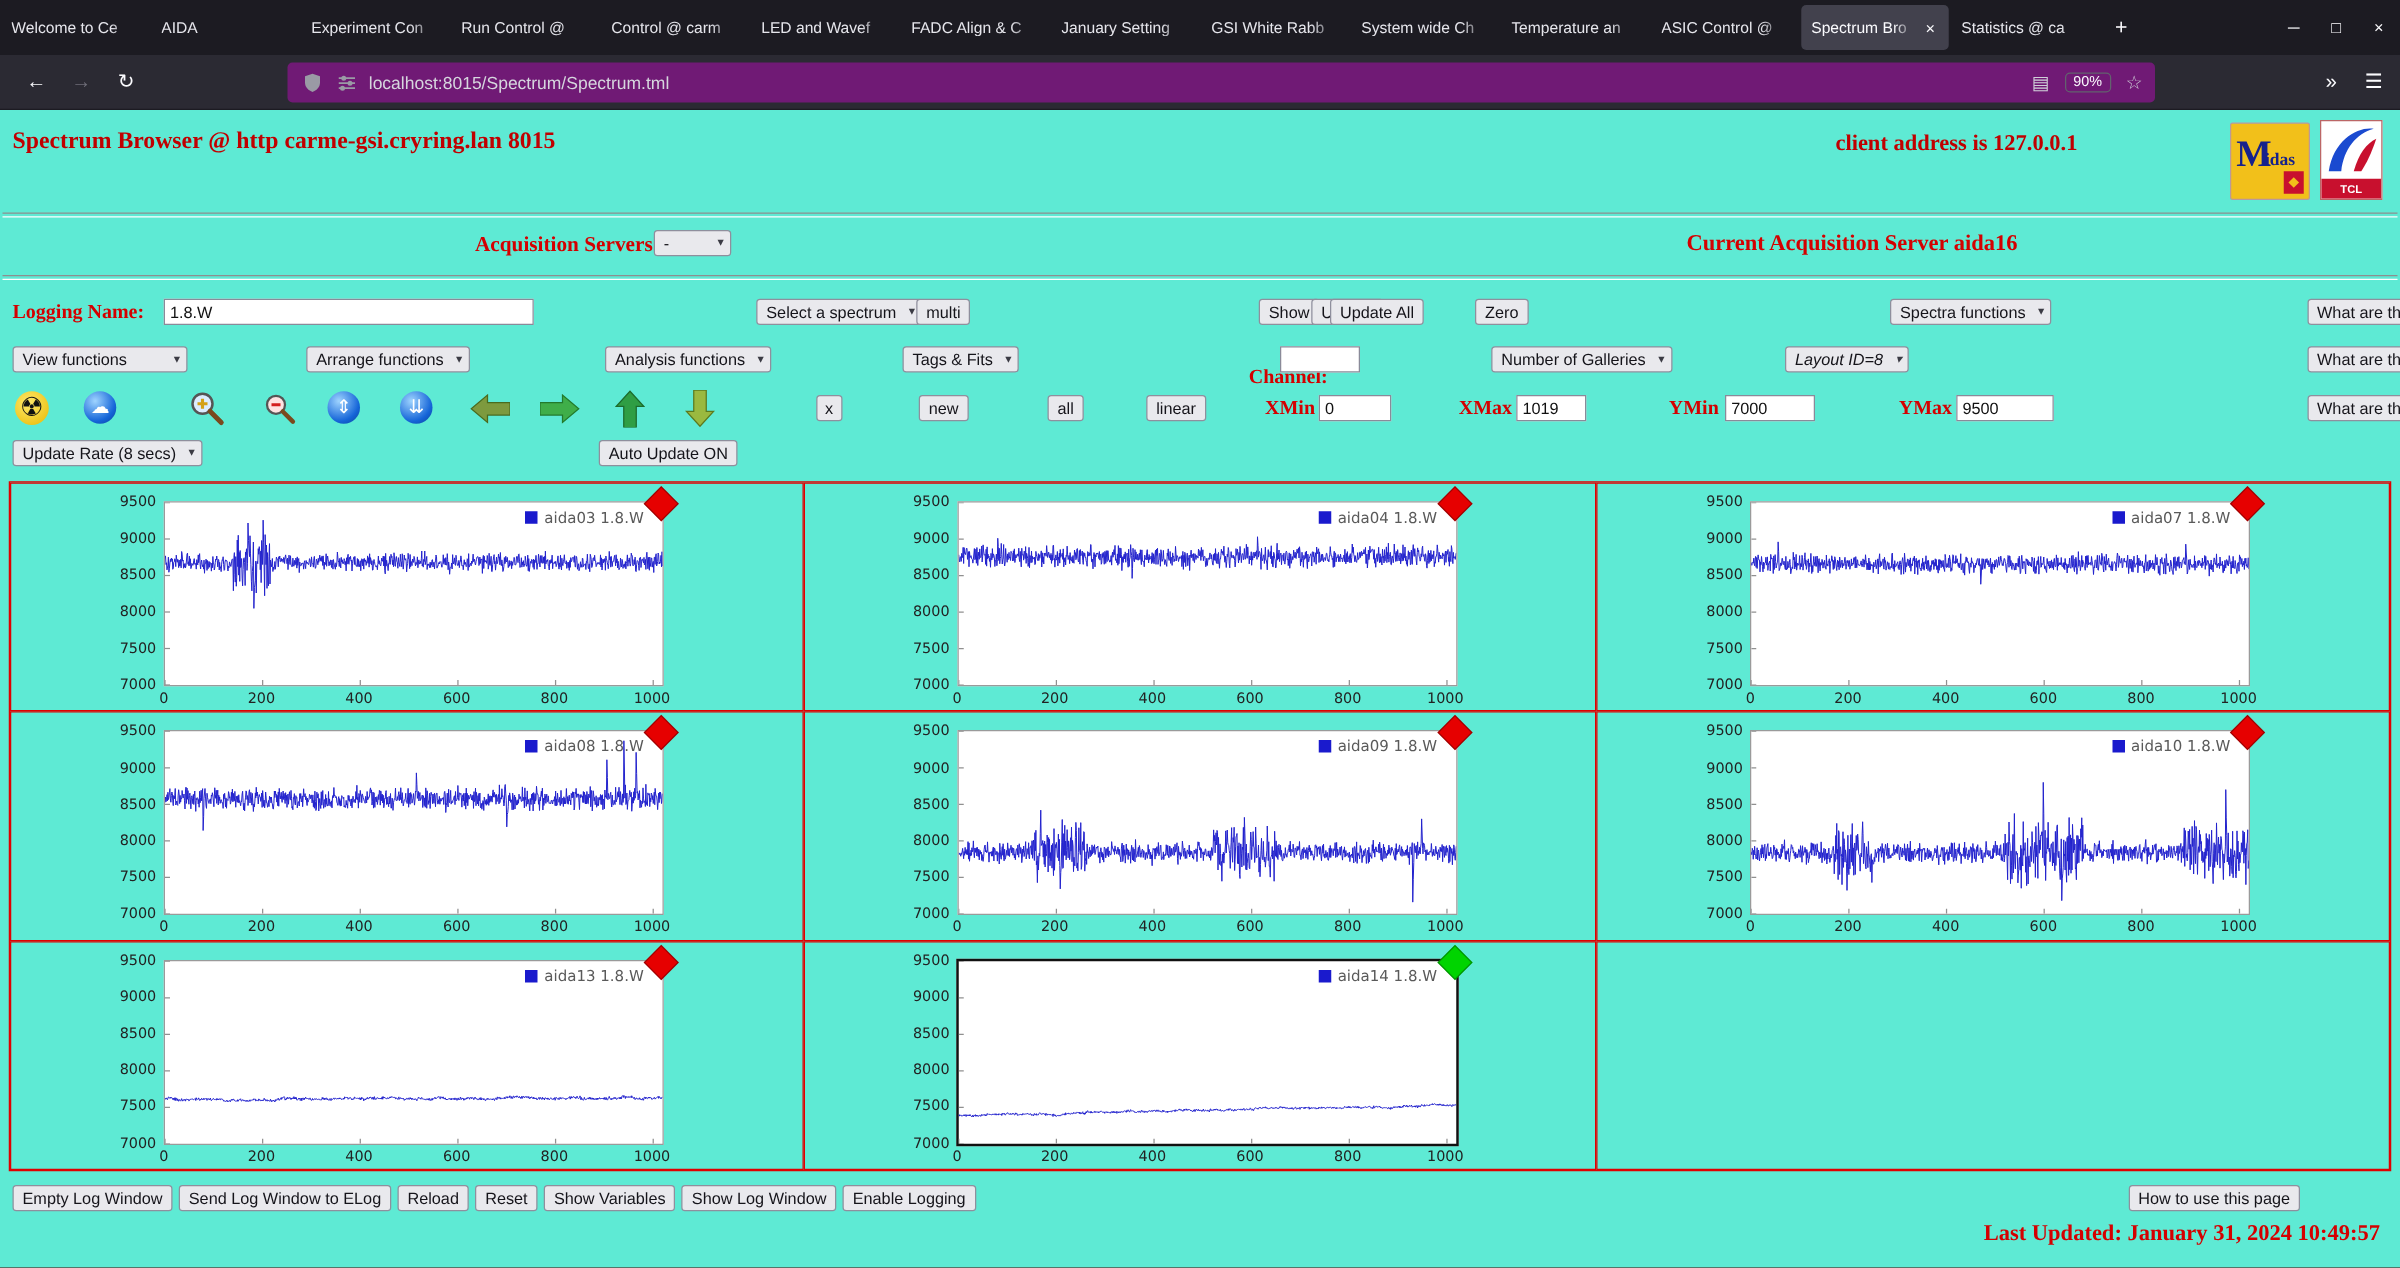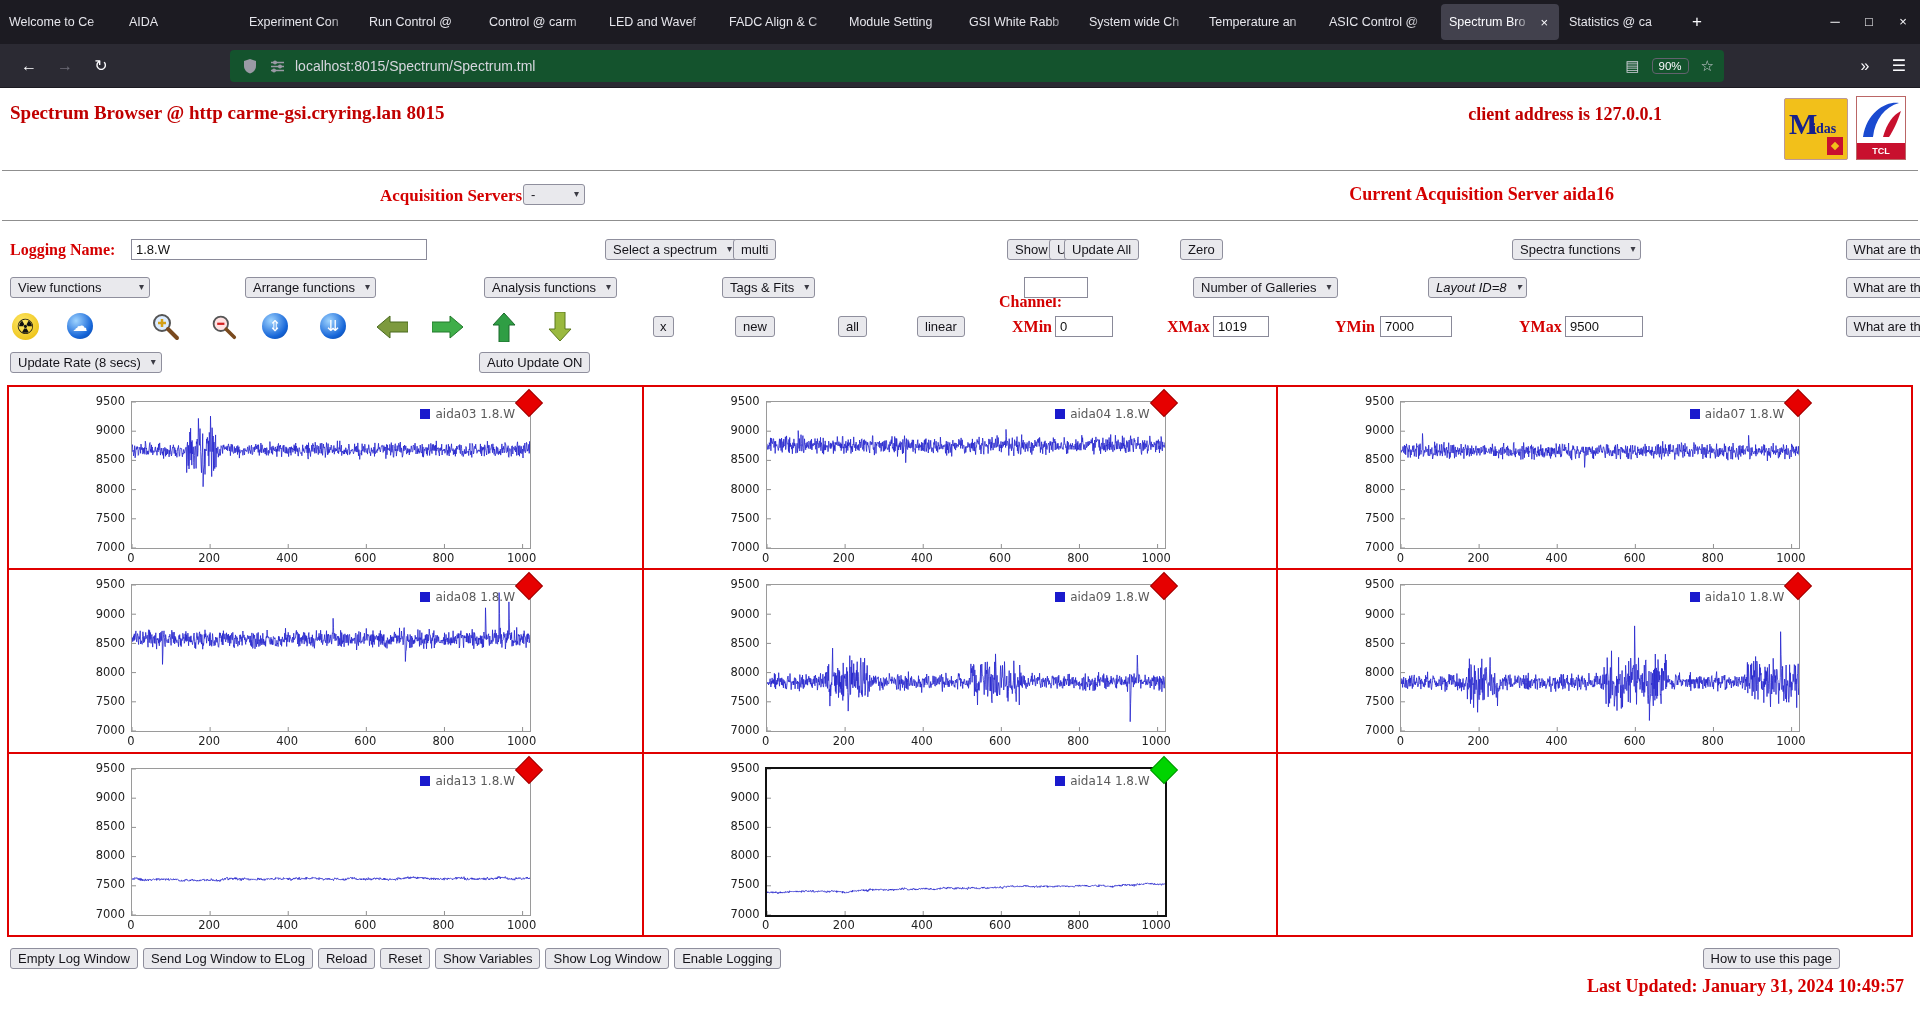--- a/index.html
+++ b/index.html
@@ -9,28 +9,28 @@
   .tab{flex:0 0 118px;box-sizing:border-box;display:flex;align-items:center;height:36px;margin:4px 1px;padding:0 8px;border-radius:4px;color:#e6e6ec;font-size:12.5px;position:relative;overflow:hidden;cursor:default;}
   .tab.active{background:#42414d;color:#fbfbfe;}
   .tab-title{white-space:nowrap;overflow:hidden;flex:1;-webkit-mask-image:linear-gradient(to right,#000 78%,transparent);mask-image:linear-gradient(to right,#000 78%,transparent);}
   .tab-close{flex:0 0 auto;margin-left:4px;font-size:13px;color:#fbfbfe;padding:0 3px;border-radius:2px;}
   .newtab{width:28px;height:28px;line-height:28px;text-align:center;color:#fbfbfe;font-size:17px;margin:8px 3px;border-radius:4px;}
   .win-controls{margin-left:auto;display:flex;align-items:center;height:44px;}
   .winbtn{width:34px;text-align:center;color:#fbfbfe;font-size:13px;line-height:44px;}
   .navbar{position:absolute;left:0;top:44px;width:1920px;height:44px;background:#2b2a33;border-bottom:1px solid #1c1b22;box-sizing:border-box;}
   .nav-btn{position:absolute;top:7px;width:30px;height:30px;line-height:30px;text-align:center;color:#fbfbfe;font-size:16px;border-radius:4px;}
   .nav-btn.disabled{color:#6e6d78;}
-  .urlbar{position:absolute;left:230px;top:6px;width:1494px;height:32px;background:#14532d;border-radius:4px;display:flex;align-items:center;color:#d6d6de;font-size:14px;}
+  .urlbar{position:absolute;left:230px;top:6px;width:1494px;height:32px;background:#701a75;border-radius:4px;display:flex;align-items:center;color:#d6d6de;font-size:14px;}
   .url-ic{margin-left:12px;display:flex;align-items:center;}
   .url-text{margin-left:10px;white-space:nowrap;}
   .url-right{margin-left:auto;display:flex;align-items:center;gap:12px;margin-right:10px;color:#cfcfd8;}
   .zoom-chip{border:1px solid #62626e;border-radius:4px;padding:1px 6px;font-size:11.5px;color:#fbfbfe;}
   .reader-ic,.star-ic{font-size:15px;color:#cfcfd8;}
   
-  .page{position:absolute;left:0;top:88px;width:1920px;height:926px;background:#ffffff;}
+  .page{position:absolute;left:0;top:88px;width:1920px;height:926px;background:#5eead4;}
   .hdr-title{position:absolute;left:10px;top:14px;font:bold 19px "Liberation Serif",serif;color:#c00000;}
   .client-addr{position:absolute;right:258px;top:16px;font:bold 18px "Liberation Serif",serif;color:#c00000;}
   .logo-midas{position:absolute;top:10px;right:72px;width:62px;height:60px;background:#f2c01a;border:1px solid #b99;border-radius:2px;overflow:hidden;}
   .logo-midas .mbig{position:absolute;left:4px;top:8px;font:bold 30px "Liberation Serif",serif;color:#16218c;}
   .logo-midas .mrest{position:absolute;left:27px;top:22px;font:bold 14px "Liberation Serif",serif;color:#16218c;}
   .logo-midas .mflag{position:absolute;right:4px;bottom:4px;width:16px;height:18px;background:#c8102e;}
   .logo-midas .mflag::after{content:"";position:absolute;left:5px;top:6px;width:6px;height:6px;background:#f2c01a;transform:rotate(45deg);}
   .logo-tcl{position:absolute;top:8px;right:14px;width:48px;height:62px;background:#fff;border:1px solid #b66;overflow:hidden;}
   .logo-tcl .strip{position:absolute;left:0;bottom:0;width:100%;height:16px;background:#c8102e;color:#fff;font:bold 9px "Liberation Sans",sans-serif;text-align:center;line-height:16px;}
   .rule{position:absolute;left:2px;right:2px;height:2px;border-top:1px solid #8f8f8f;border-bottom:1px solid #fff;}
@@ -81,21 +81,21 @@
         <div class="tab">
           <span class="tab-title">Control @ carm</span>
         </div>
         <div class="tab">
           <span class="tab-title">LED and Wavef</span>
         </div>
         <div class="tab">
           <span class="tab-title">FADC Align &amp; C</span>
         </div>
         <div class="tab">
-          <span class="tab-title">Module Setting</span>
+          <span class="tab-title">January Setting</span>
         </div>
         <div class="tab">
           <span class="tab-title">GSI White Rabb</span>
         </div>
         <div class="tab">
           <span class="tab-title">System wide Ch</span>
         </div>
         <div class="tab">
           <span class="tab-title">Temperature an</span>
         </div>

